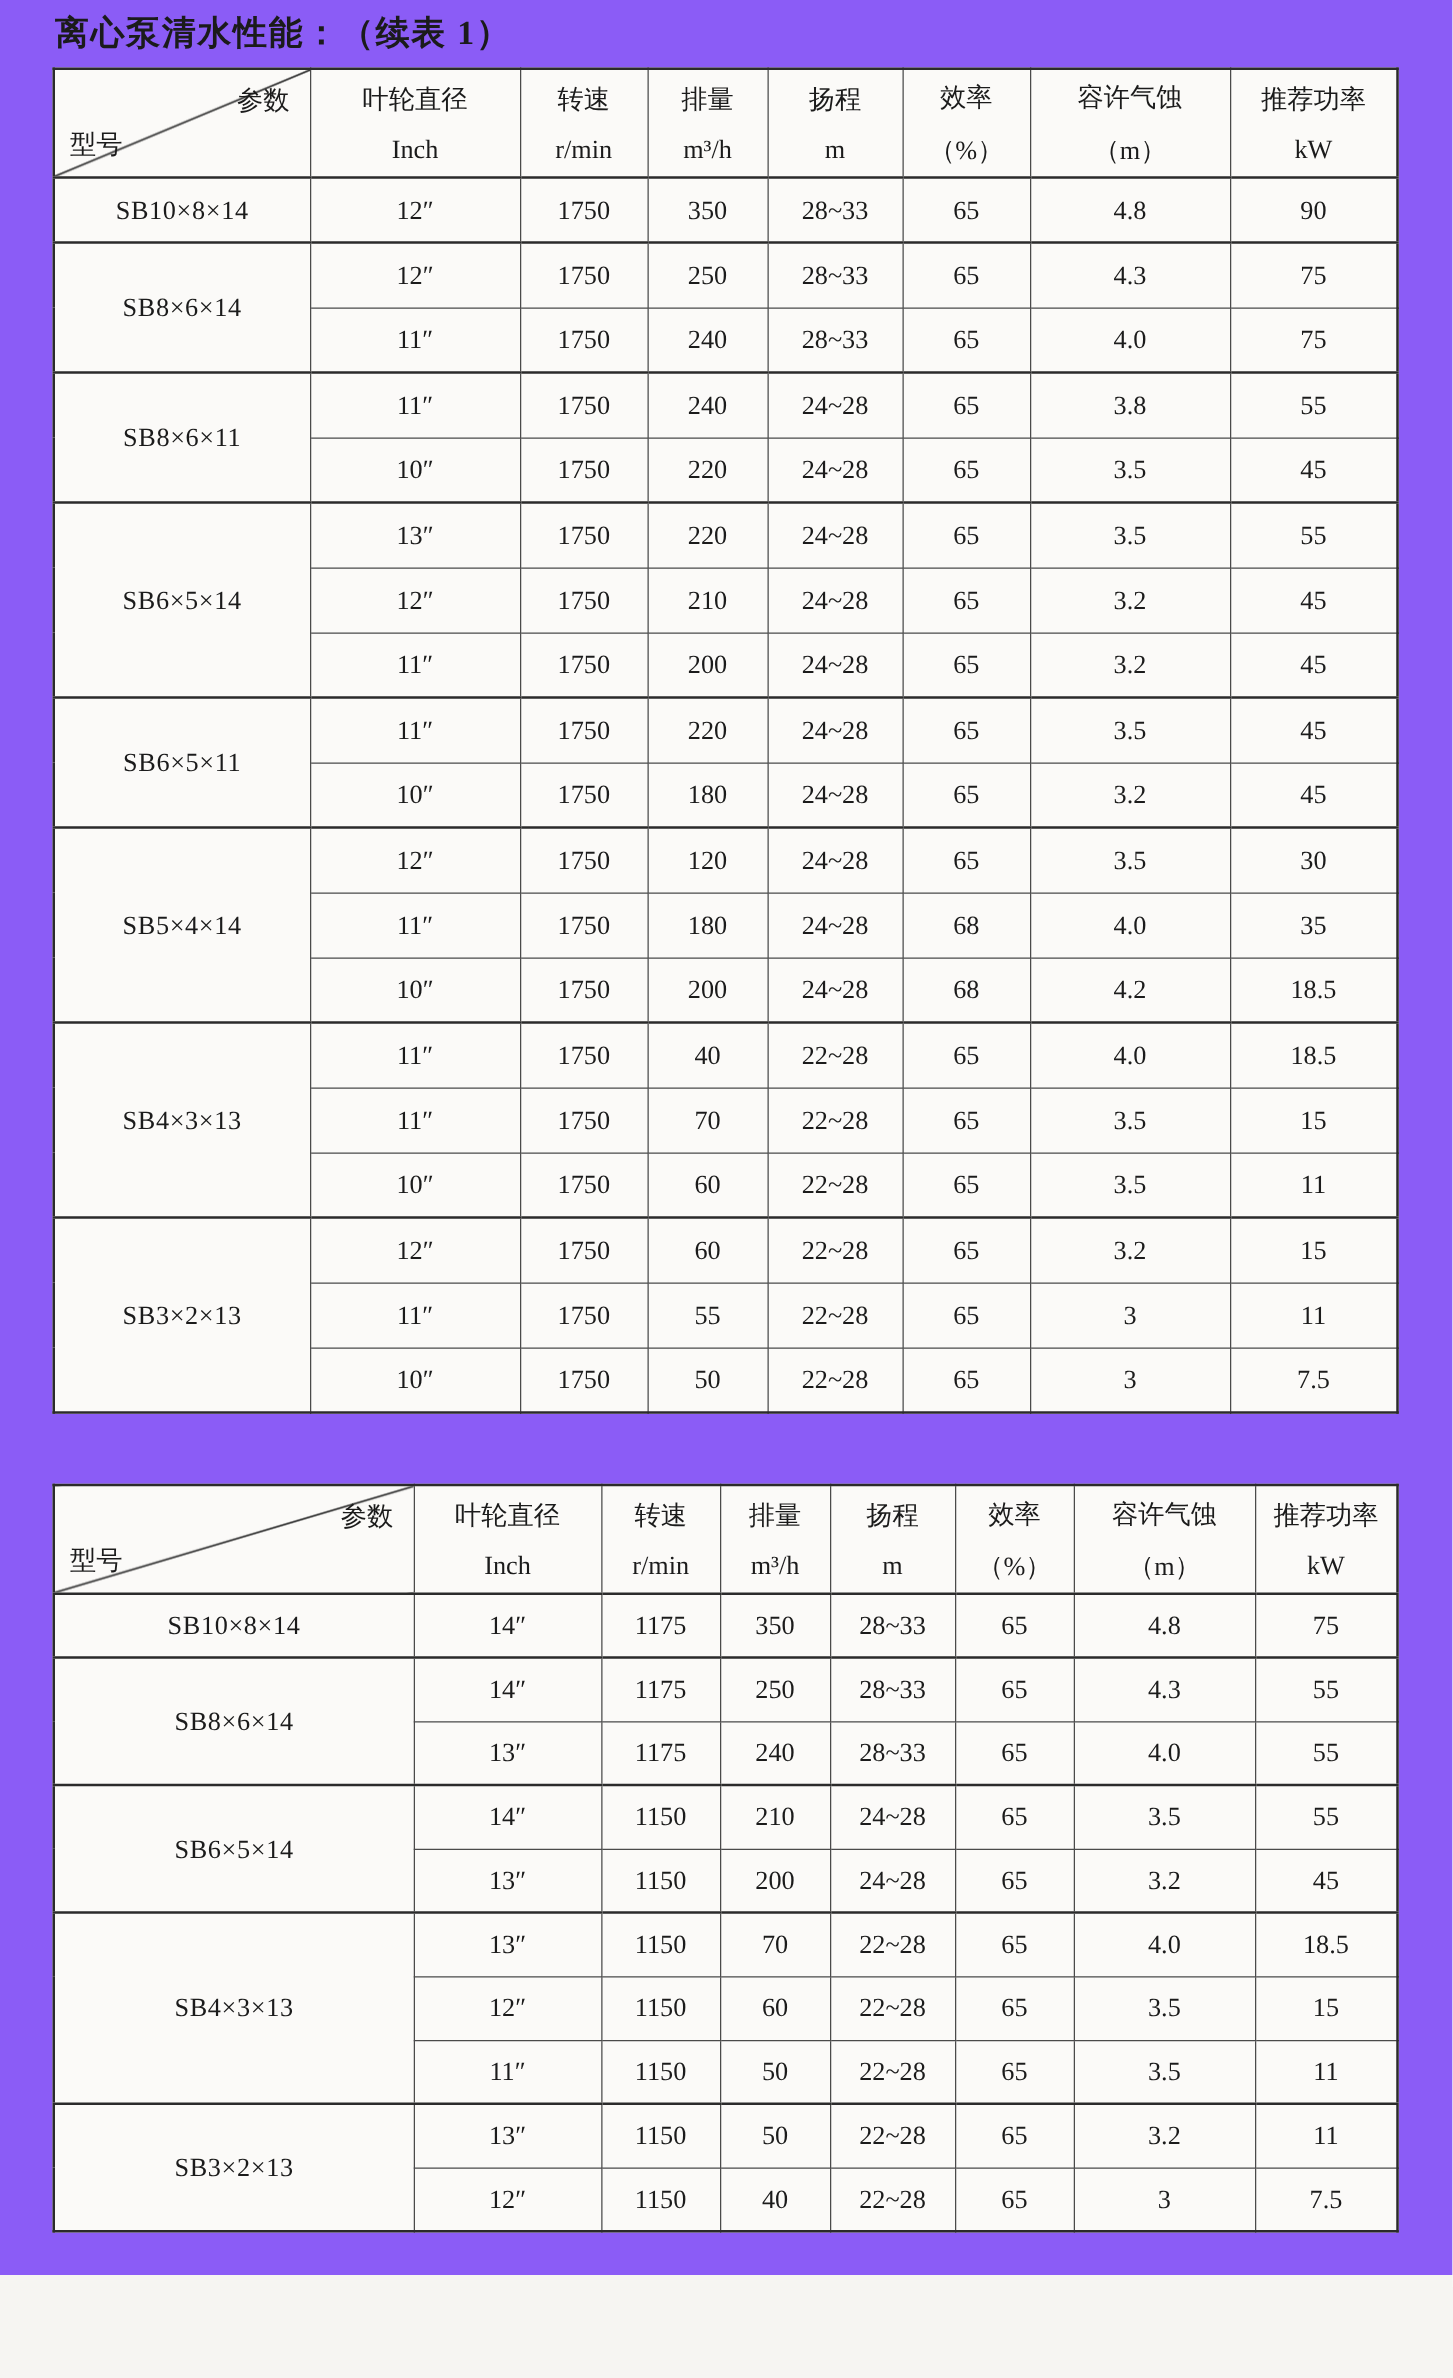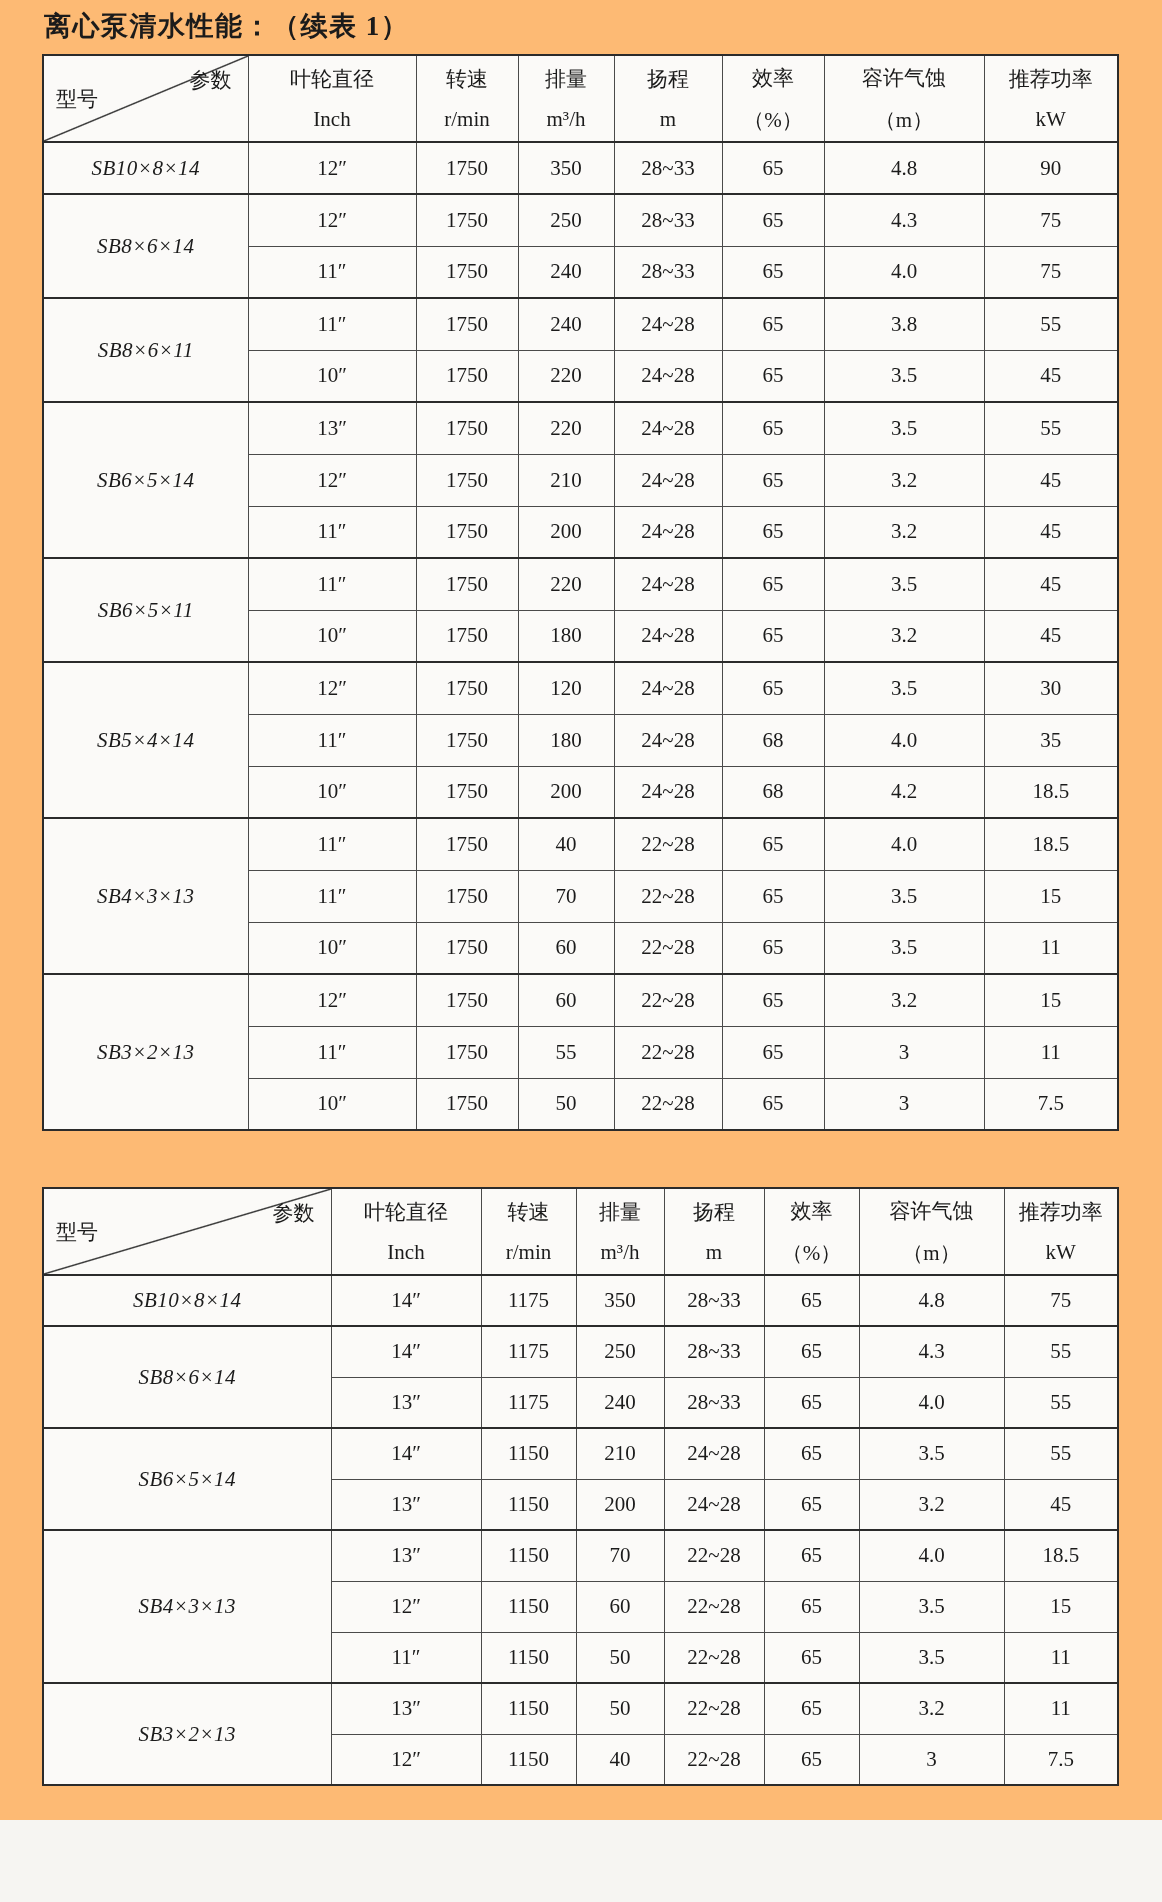--- a/index.html
+++ b/index.html
@@ -5,21 +5,21 @@
   html, body {
     margin: 0;
     padding: 0;
     background: #f6f5f2;
     font-family: "Liberation Serif", "DejaVu Serif", serif;
     color: #1b1b1b;
   }
   .page {
     width: 1162px;
     padding: 8px 0 34px 0;
-    background: #fdba74;
+    background: #8b5cf6;
   }
   .tbl-title {
     font-size: 27px;
     font-weight: 700;
     letter-spacing: 1.5px;
     margin: 0 0 10px 44px;
   }
   .table-block + .table-block { margin-top: 56px; }
 
   table.pump-table {
@@ -46,29 +46,29 @@
 
   th.diag {
     position: relative;
     background-image: linear-gradient(to bottom right,
       transparent calc(50% - 1.3px),
       #3c3c3c calc(50% - 0.2px),
       #3c3c3c calc(50% + 0.2px),
       transparent calc(50% + 1.3px));
   }
   th.diag .corner-top  { position: absolute; top: 10px; right: 16px; }
-  th.diag .corner-bottom { position: absolute; bottom: 28px; left: 12px; }
+  th.diag .corner-bottom { position: absolute; bottom: 12px; left: 12px; }
 
   tbody tr { height: 52px; }
   table[data-table-index="1"] tbody tr { height: 51px; }
 
   
   tbody tr.group-start td { border-top: 2.3px solid #2b2b2b; }
   tbody tr.sub td        { border-top: 1px solid #9a9a9a; }
-  td.model-cell { letter-spacing: 0.5px; font-style: italic; }
+  td.model-cell { letter-spacing: 0.5px; }
 </style>
 </head>
 <body>
 
 <div class="page">
 
   <section class="table-block">
     <h2 class="tbl-title">离心泵清水性能：（续表 1）</h2>
     <table class="pump-table" data-table-index="0">
         <colgroup>

